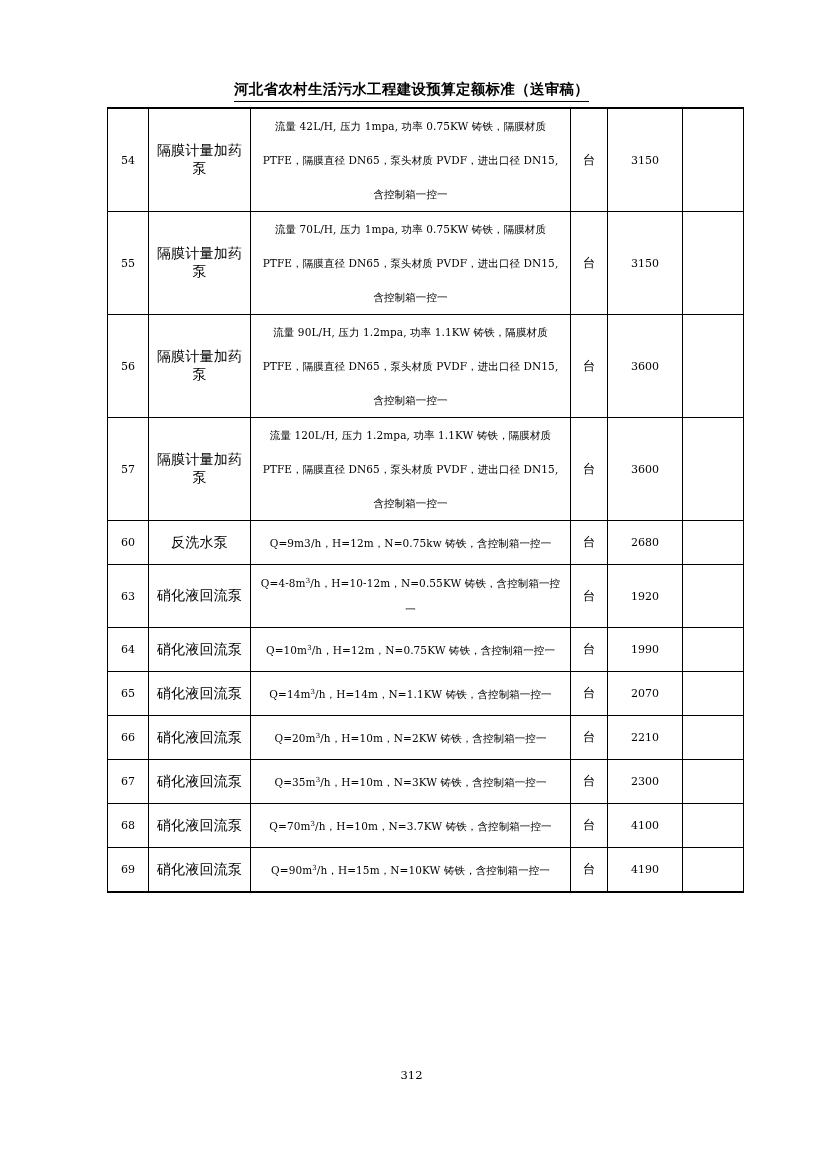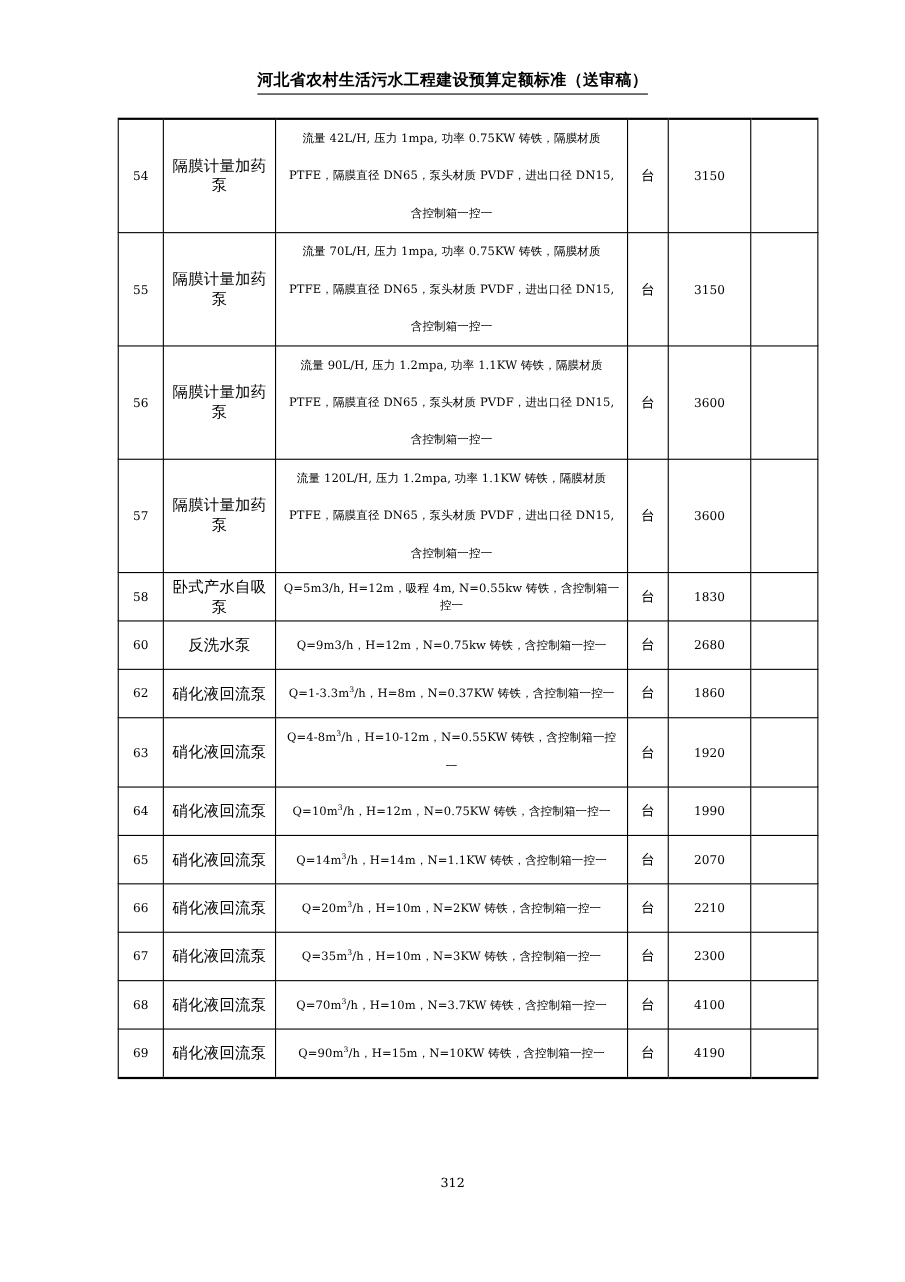--- a/index.html
+++ b/index.html
@@ -32,20 +32,21 @@
   .doc-header .title-text {
     display: inline-block;
     font-family: "DejaVu Sans", "Liberation Sans", sans-serif;
     font-size: 14.5px;
     font-weight: bold;
     letter-spacing: 0.3px;
     line-height: 20px;
     border-bottom: 1px solid #000;
     padding-bottom: 2px;
     white-space: nowrap;
+    margin-top: 16px;
   }
   
   .price-table {
     position: absolute;
     left: 107px;
     top: 107px;
     width: 636px;
     border-collapse: collapse;
     table-layout: fixed;
   }
@@ -174,49 +175,29 @@
           <td class="cell-spec">
             <div>流量 120L/H, 压力 1.2mpa, 功率 1.1KW  铸铁，隔膜材质</div>
             <div>PTFE，隔膜直径 DN65，泵头材质 PVDF，进出口径 DN15,</div>
             <div>含控制箱一控一</div>
           </td>
           <td class="cell-unit">台</td>
           <td class="cell-price">3600</td>
           <td class="cell-blank"></td>
         </tr>
         <tr class="r-short">
-          <td class="cell-no">58</td>
-          <td class="cell-name">卧式产水自吸泵</td>
-          <td class="cell-spec">
-            <div>Q=5m3/h, H=12m，吸程 4m, N=0.55kw  铸铁，含控制箱一控一</div>
-          </td>
-          <td class="cell-unit">台</td>
-          <td class="cell-price">1830</td>
-          <td class="cell-blank"></td>
-        </tr>
-        <tr class="r-short">
           <td class="cell-no">60</td>
           <td class="cell-name">反洗水泵</td>
           <td class="cell-spec">
             <div>Q=9m3/h，H=12m，N=0.75kw  铸铁，含控制箱一控一</div>
           </td>
           <td class="cell-unit">台</td>
           <td class="cell-price">2680</td>
           <td class="cell-blank"></td>
         </tr>
-        <tr class="r-short">
-          <td class="cell-no">62</td>
-          <td class="cell-name">硝化液回流泵</td>
-          <td class="cell-spec">
-            <div>Q=1-3.3m<sup class="unit-cube">3</sup>/h，H=8m，N=0.37KW   铸铁，含控制箱一控一</div>
-          </td>
-          <td class="cell-unit">台</td>
-          <td class="cell-price">1860</td>
-          <td class="cell-blank"></td>
-        </tr>
         <tr class="r-mid">
           <td class="cell-no">63</td>
           <td class="cell-name">硝化液回流泵</td>
           <td class="cell-spec">
             <div>Q=4-8m<sup class="unit-cube">3</sup>/h，H=10-12m，N=0.55KW  铸铁，含控制箱一控</div>
             <div>一</div>
           </td>
           <td class="cell-unit">台</td>
           <td class="cell-price">1920</td>
           <td class="cell-blank"></td>

